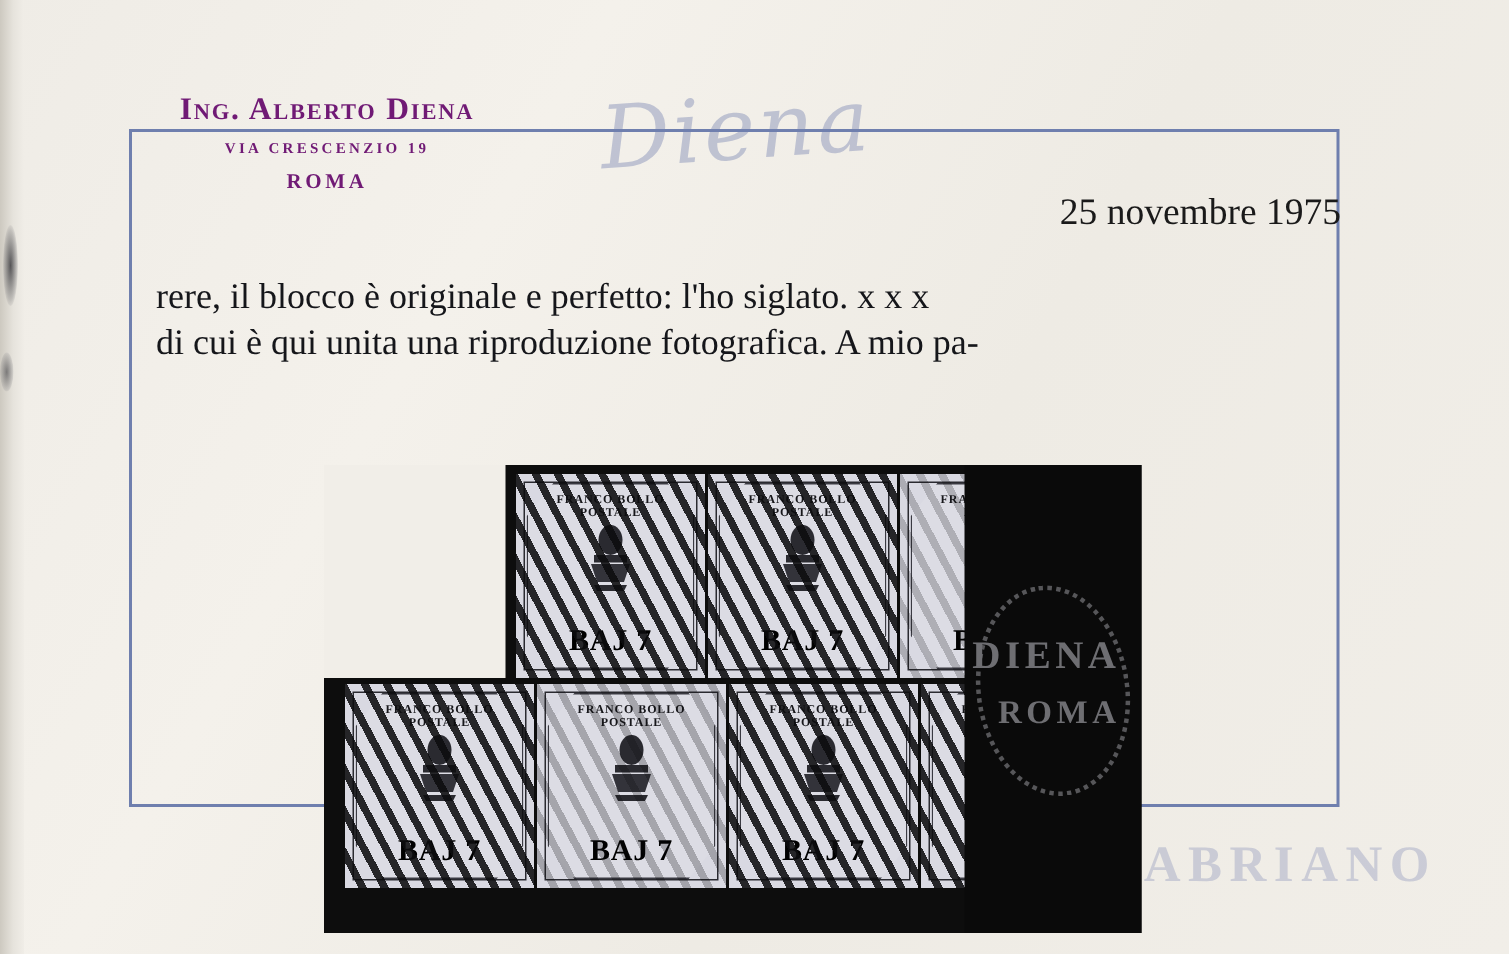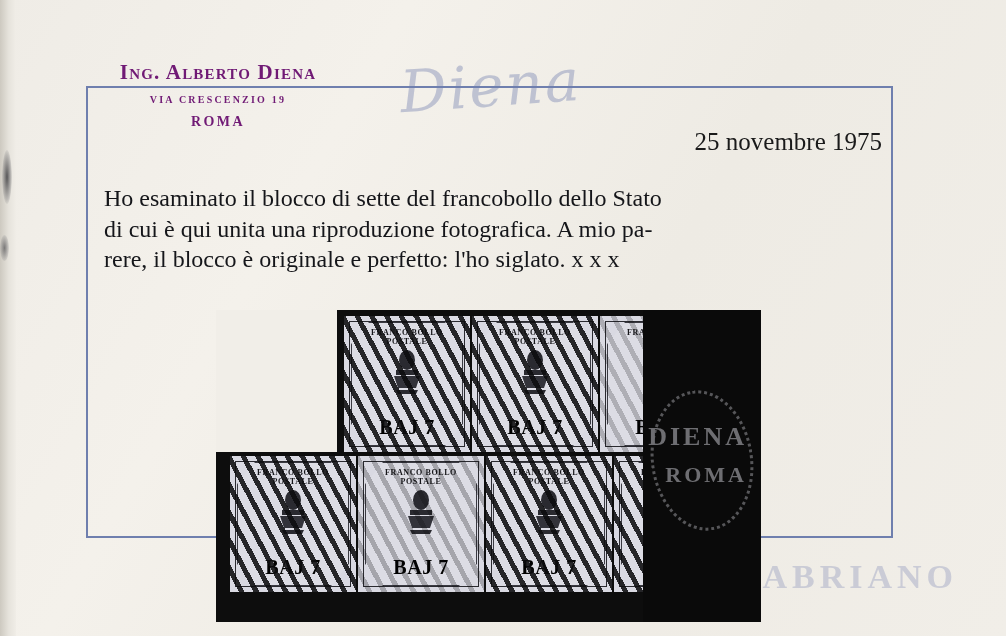--- a/index.html
+++ b/index.html
@@ -75,21 +75,21 @@
   }
   .lh-city {
     margin-top: 9px;
     font-size: 14px;
     letter-spacing: 2.4px;
     font-weight: bold;
   }
 
   .date {
     position: absolute;
-    right: 124px; top: 128px;
+    right: 112px; top: 128px;
     font-size: 25px;
     color: #1a1a1a;
     font-family: "Liberation Serif", serif;
   }
 
   .body-text {
     position: absolute;
     left: 104px; top: 183px;
     width: 770px;
     font-size: 24px;
@@ -246,23 +246,22 @@
     <div class="lh-name">
       I<span class="small">NG</span>. A<span class="small">LBERTO</span> D<span class="small">IENA</span>
     </div>
     <div class="lh-addr">VIA CRESCENZIO 19</div>
     <div class="lh-city">ROMA</div>
   </div>
 
   <div class="date">25 novembre 1975</div>
 
   <div class="body-text">
-    <p>Ho esaminato il blocco di sette del francobollo dello Stato</p>
+    <p>rere, il blocco è originale e perfetto: l'ho siglato.  x x x</p>
     <p>di cui è qui unita una riproduzione fotografica. A mio pa-</p>
-    <p>rere, il blocco è originale e perfetto: l'ho siglato.  x x x</p>
   </div>
 
   <svg class="signature" viewBox="0 0 240 180">
     <g fill="none" stroke="#2f4a86" stroke-width="2.1" stroke-linecap="round">
       <path d="M8 38 C14 18, 20 16, 22 30 C24 44, 20 48, 18 42 C16 34, 24 26, 32 34 C38 40, 34 46, 32 40 C30 32, 40 26, 46 34"></path>
       <path d="M46 36 C52 20, 56 22, 56 34 C56 44, 52 44, 52 36 C54 28, 62 26, 66 36"></path>
       <path d="M66 38 C72 24, 78 26, 78 36 C78 44, 74 44, 74 38"></path>
       <path d="M80 40 C86 26, 92 28, 92 38 C92 46, 88 46, 88 40"></path>
       <path d="M96 44 C104 22, 110 16, 112 30 C114 44, 108 48, 106 40 C104 30, 114 24, 122 32"></path>
       <path d="M120 34 C128 12, 138 14, 136 30 C134 46, 126 48, 126 38"></path>

